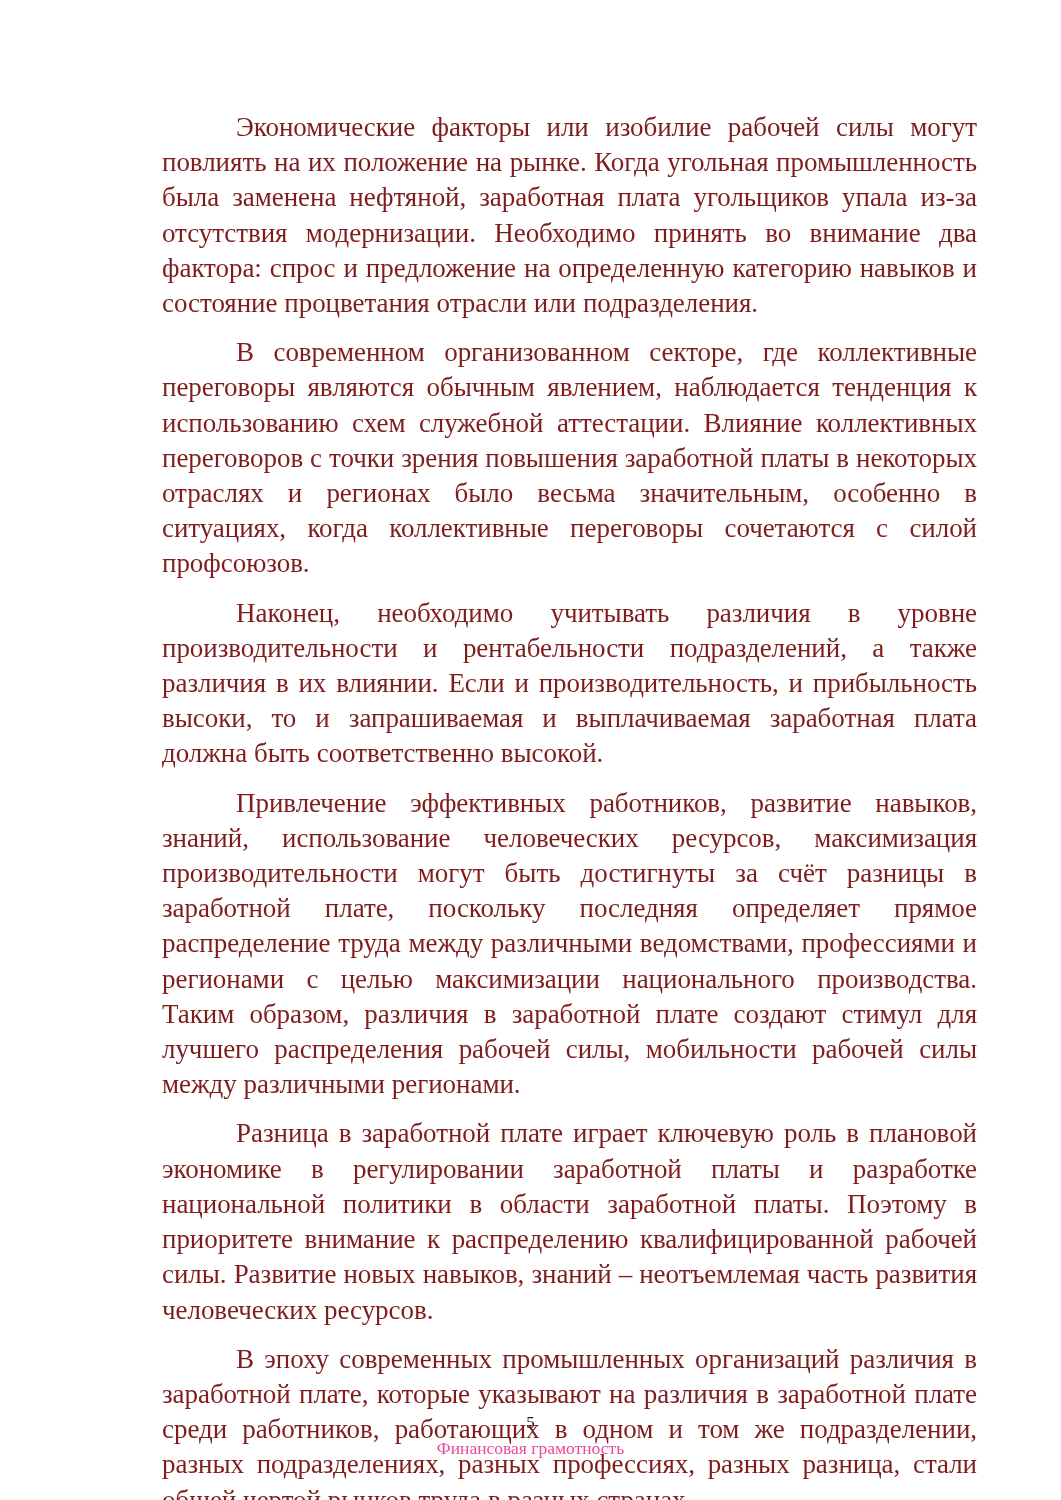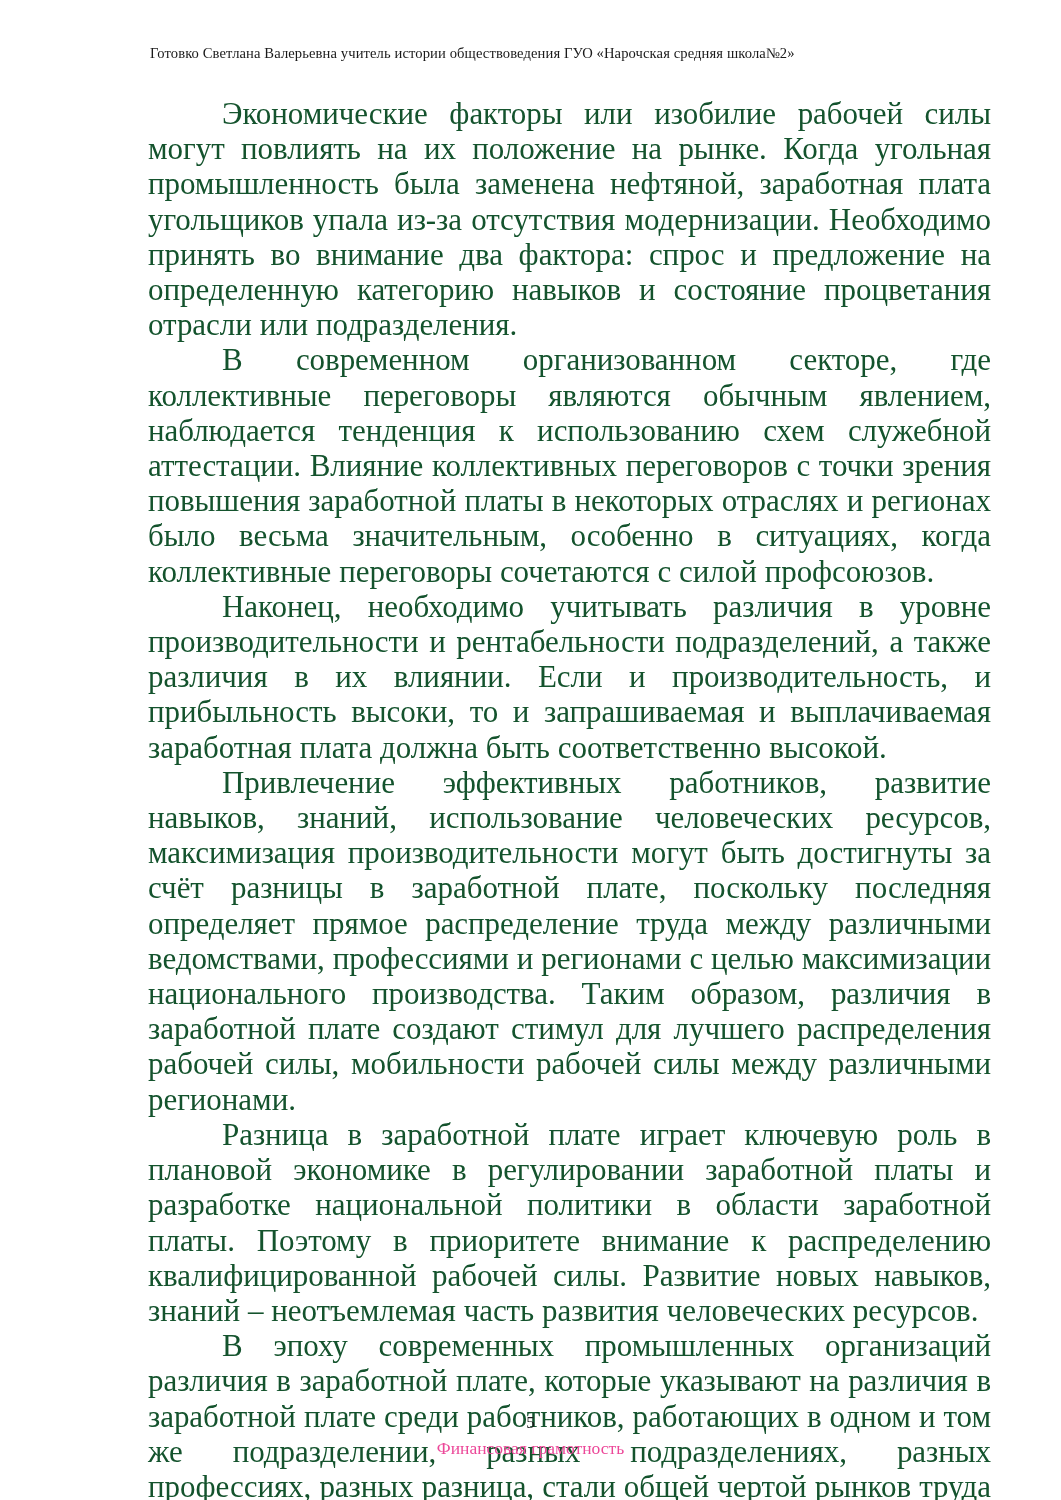--- a/index.html
+++ b/index.html
@@ -32,29 +32,29 @@
   }
 
   
   .body-block {
     position: absolute;
     top: 96px;
     left: 148px;
     width: 843px;
   }
   .para {
-    margin: 0;
+    margin: 14px;
     text-align: justify;
     text-justify: inter-word;
     text-indent: 74px;
-    font-size: 31px;
+    font-size: 27px;
     line-height: 35.2px;
     letter-spacing: -0.05px;
     word-spacing: 0.2px;
-    color: #14532d;
+    color: #7f1d1d;
     hyphens: none;
   }
 
   
   .footer {
     position: absolute;
     left: 0;
     width: 1061px;
     text-align: center;
   }
@@ -69,21 +69,20 @@
     font-size: 17.5px;
     line-height: 22px;
     color: #ec4899;
   }
 </style>
 </head>
 <body>
 
 <div class="page">
 
-  <div class="running-header">Готовко Светлана Валерьевна учитель истории обществоведения ГУО «Нарочская средняя школа№2»</div>
 
   <div class="body-block">
     <p class="para">Экономические факторы или изобилие рабочей силы могут повлиять на их положение на рынке. Когда угольная промышленность была заменена нефтяной, заработная плата угольщиков упала из-за отсутствия модернизации. Необходимо принять во внимание два фактора: спрос и предложение на определенную категорию навыков и состояние процветания отрасли или подразделения.</p>
     <p class="para">В современном организованном секторе, где коллективные переговоры являются обычным явлением, наблюдается тенденция к использованию схем служебной аттестации. Влияние коллективных переговоров с точки зрения повышения заработной платы в некоторых отраслях и регионах было весьма значительным, особенно в ситуациях, когда коллективные переговоры сочетаются с силой профсоюзов.</p>
     <p class="para">Наконец, необходимо учитывать различия в уровне производительности и рентабельности подразделений, а также различия в их влиянии. Если и производительность, и прибыльность высоки, то и запрашиваемая и выплачиваемая заработная плата должна быть соответственно высокой.</p>
     <p class="para">Привлечение эффективных работников, развитие навыков, знаний, использование человеческих ресурсов, максимизация производительности могут быть достигнуты за счёт разницы в заработной плате, поскольку последняя определяет прямое распределение труда между различными ведомствами, профессиями и регионами с целью максимизации национального производства. Таким образом, различия в заработной плате создают стимул для лучшего распределения рабочей силы, мобильности рабочей силы между различными регионами.</p>
     <p class="para">Разница в заработной плате играет ключевую роль в плановой экономике в регулировании заработной платы и разработке национальной политики в области заработной платы. Поэтому в приоритете внимание к распределению квалифицированной рабочей силы. Развитие новых навыков, знаний – неотъемлемая часть развития человеческих ресурсов.</p>
     <p class="para">В эпоху современных промышленных организаций различия в заработной плате, которые указывают на различия в заработной плате среди работников, работающих в одном и том же подразделении, разных подразделениях, разных профессиях, разных разница, стали общей чертой рынков труда в разных странах.</p>
     <p class="para">Дифференциация в заработной плате относится к различиям в ставках заработной платы в зависимости от местоположения предприятия, продолжительности рабочего времени, условий труда, типа производимой продукции или других факторов. Это может быть разница в заработной плате между работниками с разными навыками, работающими в одной отрасли,</p>
   </div>

